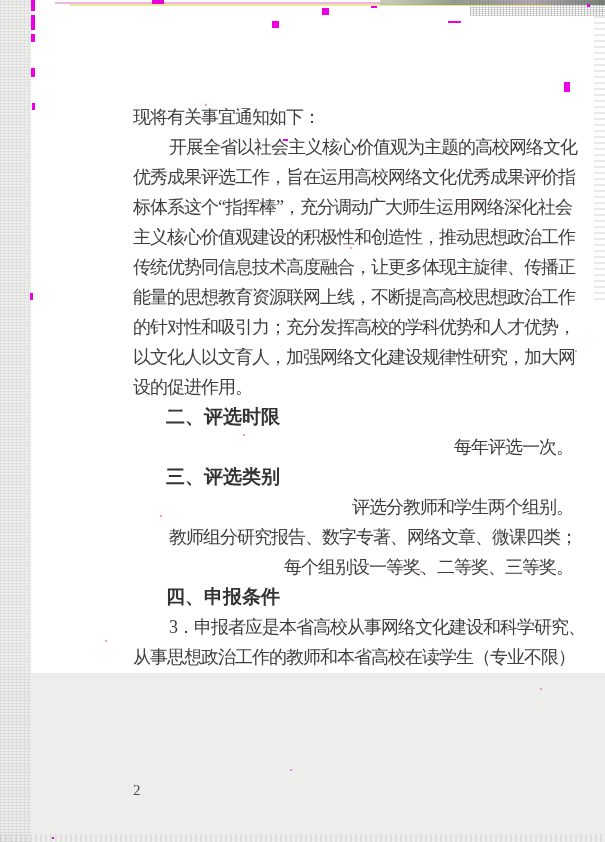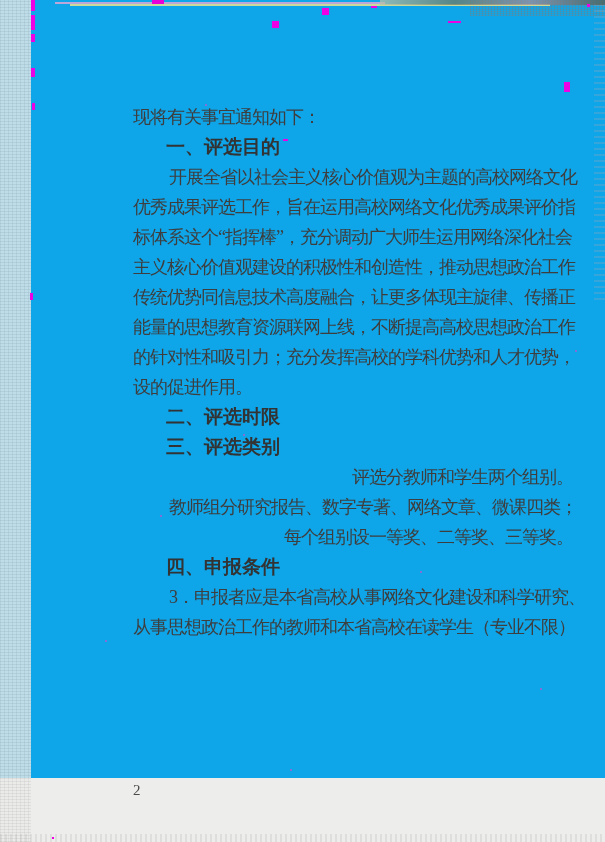--- a/index.html
+++ b/index.html
@@ -3,22 +3,22 @@
 <meta charset="utf-8">
 <style>
   html,body{margin:0;padding:0;}
   body{
     width:605px;height:842px;
     background:#ededec;
     font-family:"Liberation Serif","DejaVu Serif",serif;
     position:relative;overflow:hidden;
   }
   .page{
-    position:absolute;left:0;top:0;width:605px;height:778px;
-    background:#0ea5e9;
+    position:absolute;left:0;top:0;width:605px;height:673px;
+    background:#ffffff;
   }
   
   .noise-left{
     position:absolute;left:0;top:0;width:31px;height:842px;
     background-color:#ebebe9;
     background-image:
       repeating-linear-gradient(0deg, rgba(160,160,158,.22) 0 1px, transparent 1px 3px),
       repeating-linear-gradient(90deg, rgba(150,150,148,.16) 0 1px, transparent 1px 4px);
     opacity:.8;
   }
@@ -103,30 +103,31 @@
   <div class="speck" style="left:243px;top:434px"></div>
   <div class="speck" style="left:160px;top:515px"></div>
   <div class="speck" style="left:420px;top:571px"></div>
   <div class="speck" style="left:540px;top:688px"></div>
   <div class="speck" style="left:290px;top:769px"></div>
   <div class="speck" style="left:105px;top:640px"></div>
   <div class="speck" style="left:575px;top:350px"></div>
 
   <div class="content">
     <div class="ln">现将有关事宜通知如下：</div>
-    <div class="ln heading">一、评选目的</div>
     <div class="ln indent">开展全省以社会主义核心价值观为主题的高校网络文化</div>
     <div class="ln">优秀成果评选工作，旨在运用高校网络文化优秀成果评价指</div>
     <div class="ln">标体系这个“指挥棒”，充分调动广大师生运用网络深化社会</div>
     <div class="ln">主义核心价值观建设的积极性和创造性，推动思想政治工作</div>
     <div class="ln">传统优势同信息技术高度融合，让更多体现主旋律、传播正</div>
     <div class="ln">能量的思想教育资源联网上线，不断提高高校思想政治工作</div>
     <div class="ln">的针对性和吸引力；充分发挥高校的学科优势和人才优势，</div>
+    <div class="ln">以文化人以文育人，加强网络文化建设规律性研究，加大网</div>
     <div class="ln">设的促进作用。</div>
     <div class="ln heading">二、评选时限</div>
+    <div class="ln indent">每年评选一次。</div>
     <div class="ln heading">三、评选类别</div>
     <div class="ln indent">评选分教师和学生两个组别。</div>
     <div class="ln indent">教师组分研究报告、数字专著、网络文章、微课四类；</div>
     <div class="ln indent">每个组别设一等奖、二等奖、三等奖。</div>
     <div class="ln heading">四、申报条件</div>
     <div class="ln indent">3．申报者应是本省高校从事网络文化建设和科学研究、</div>
     <div class="ln">从事思想政治工作的教师和本省高校在读学生（专业不限）</div>
   </div>
 
   <div class="pagenum">2</div>

